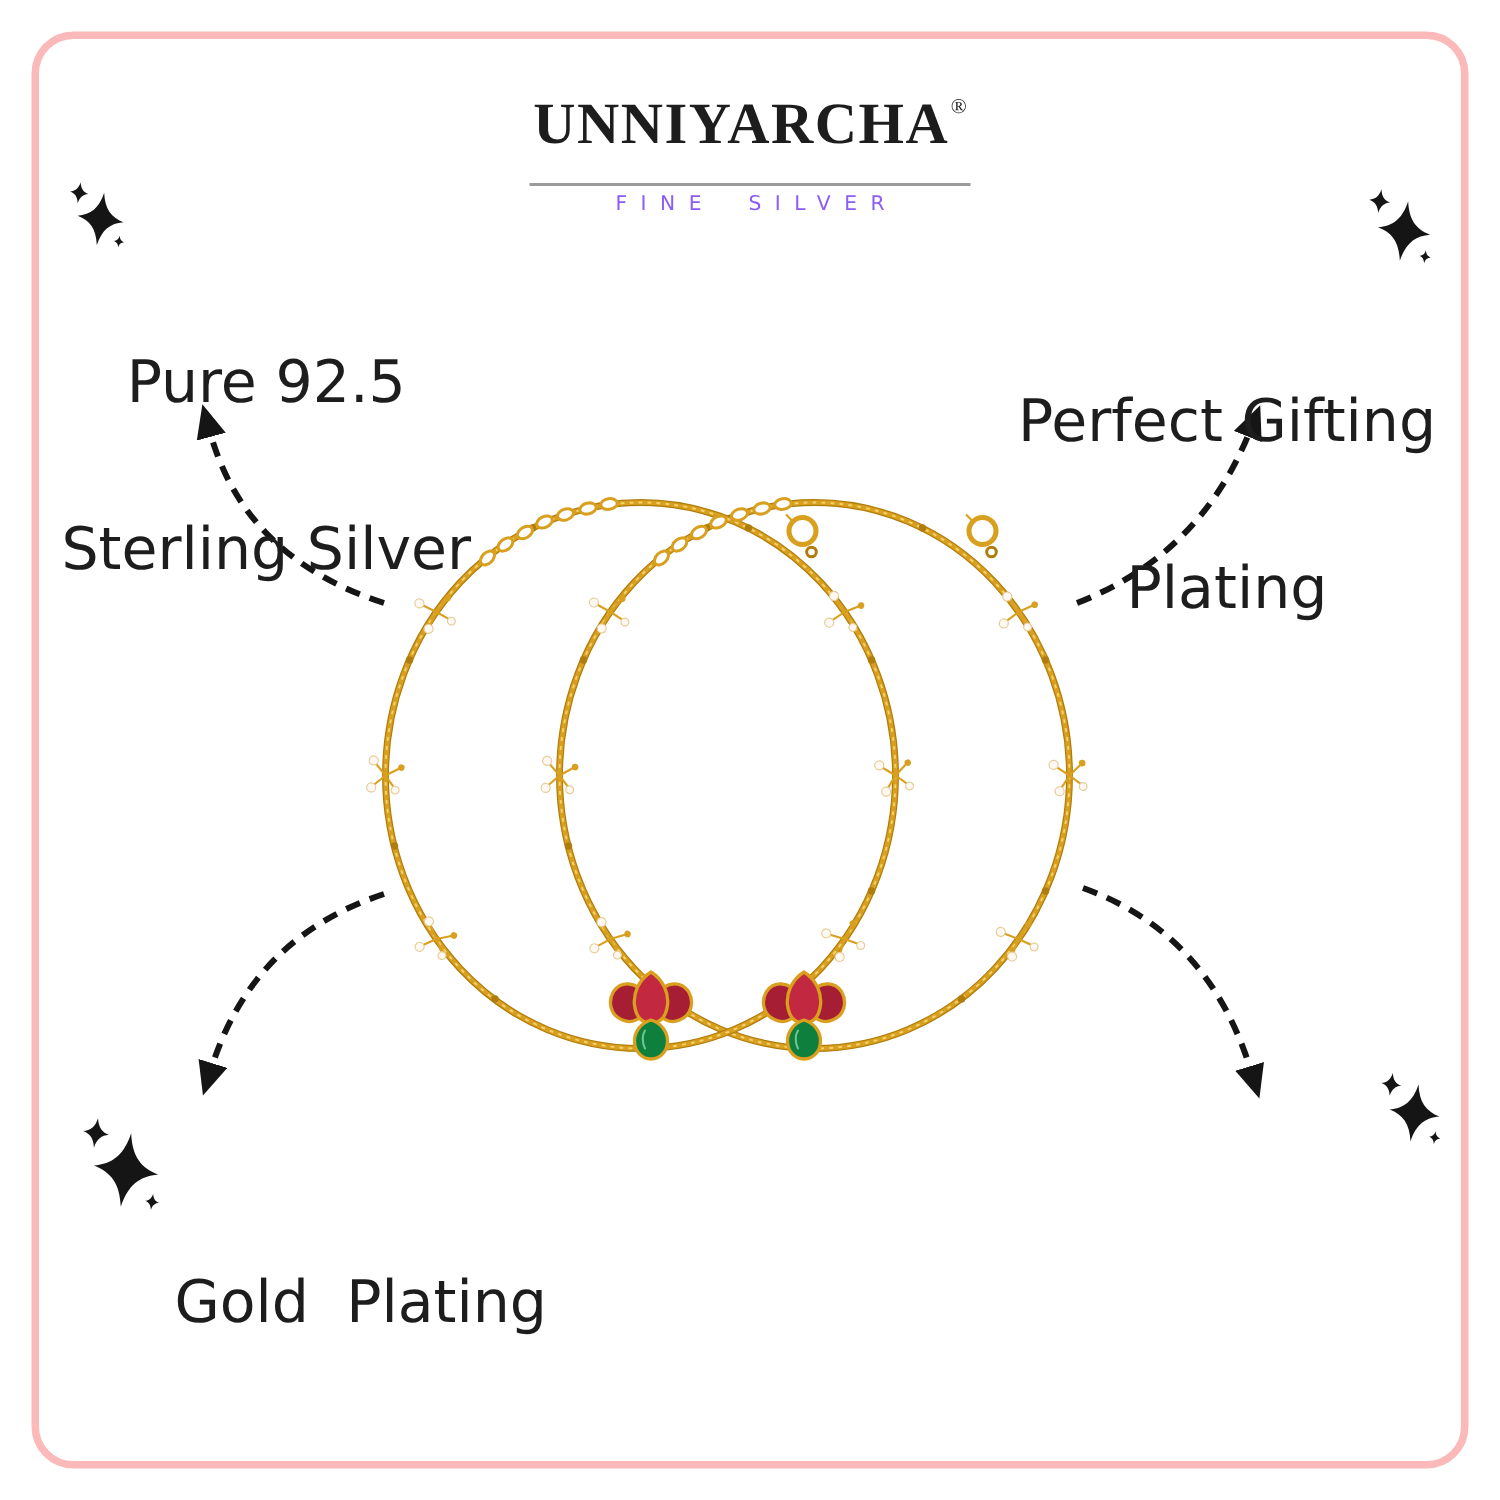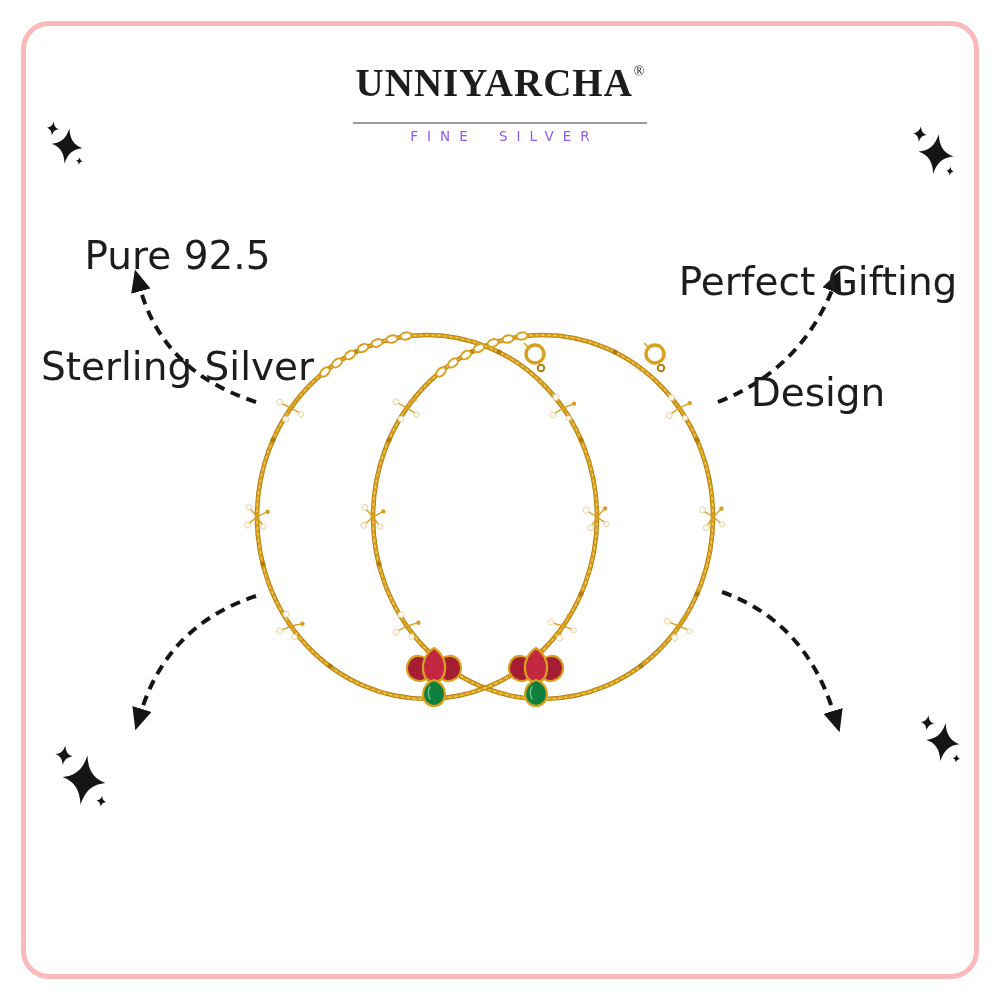--- a/index.html
+++ b/index.html
@@ -189,18 +189,19 @@
     <use href="#lotus" transform="translate(536,662)"></use>
   </g>
 </svg>
 
 <div class="feature" id="f-tl">
   <div>Pure 92.5</div>
   <div>Sterling Silver</div>
 </div>
 <div class="feature" id="f-tr">
   <div>Perfect Gifting</div>
-  <div>Design</div>
+  <div>Plating</div>
 </div>
 <div class="feature" id="f-bl">
+  <div>Gold  Plating</div>
 </div>
 <div class="feature" id="f-br">
 </div>
 
 </body></html>

